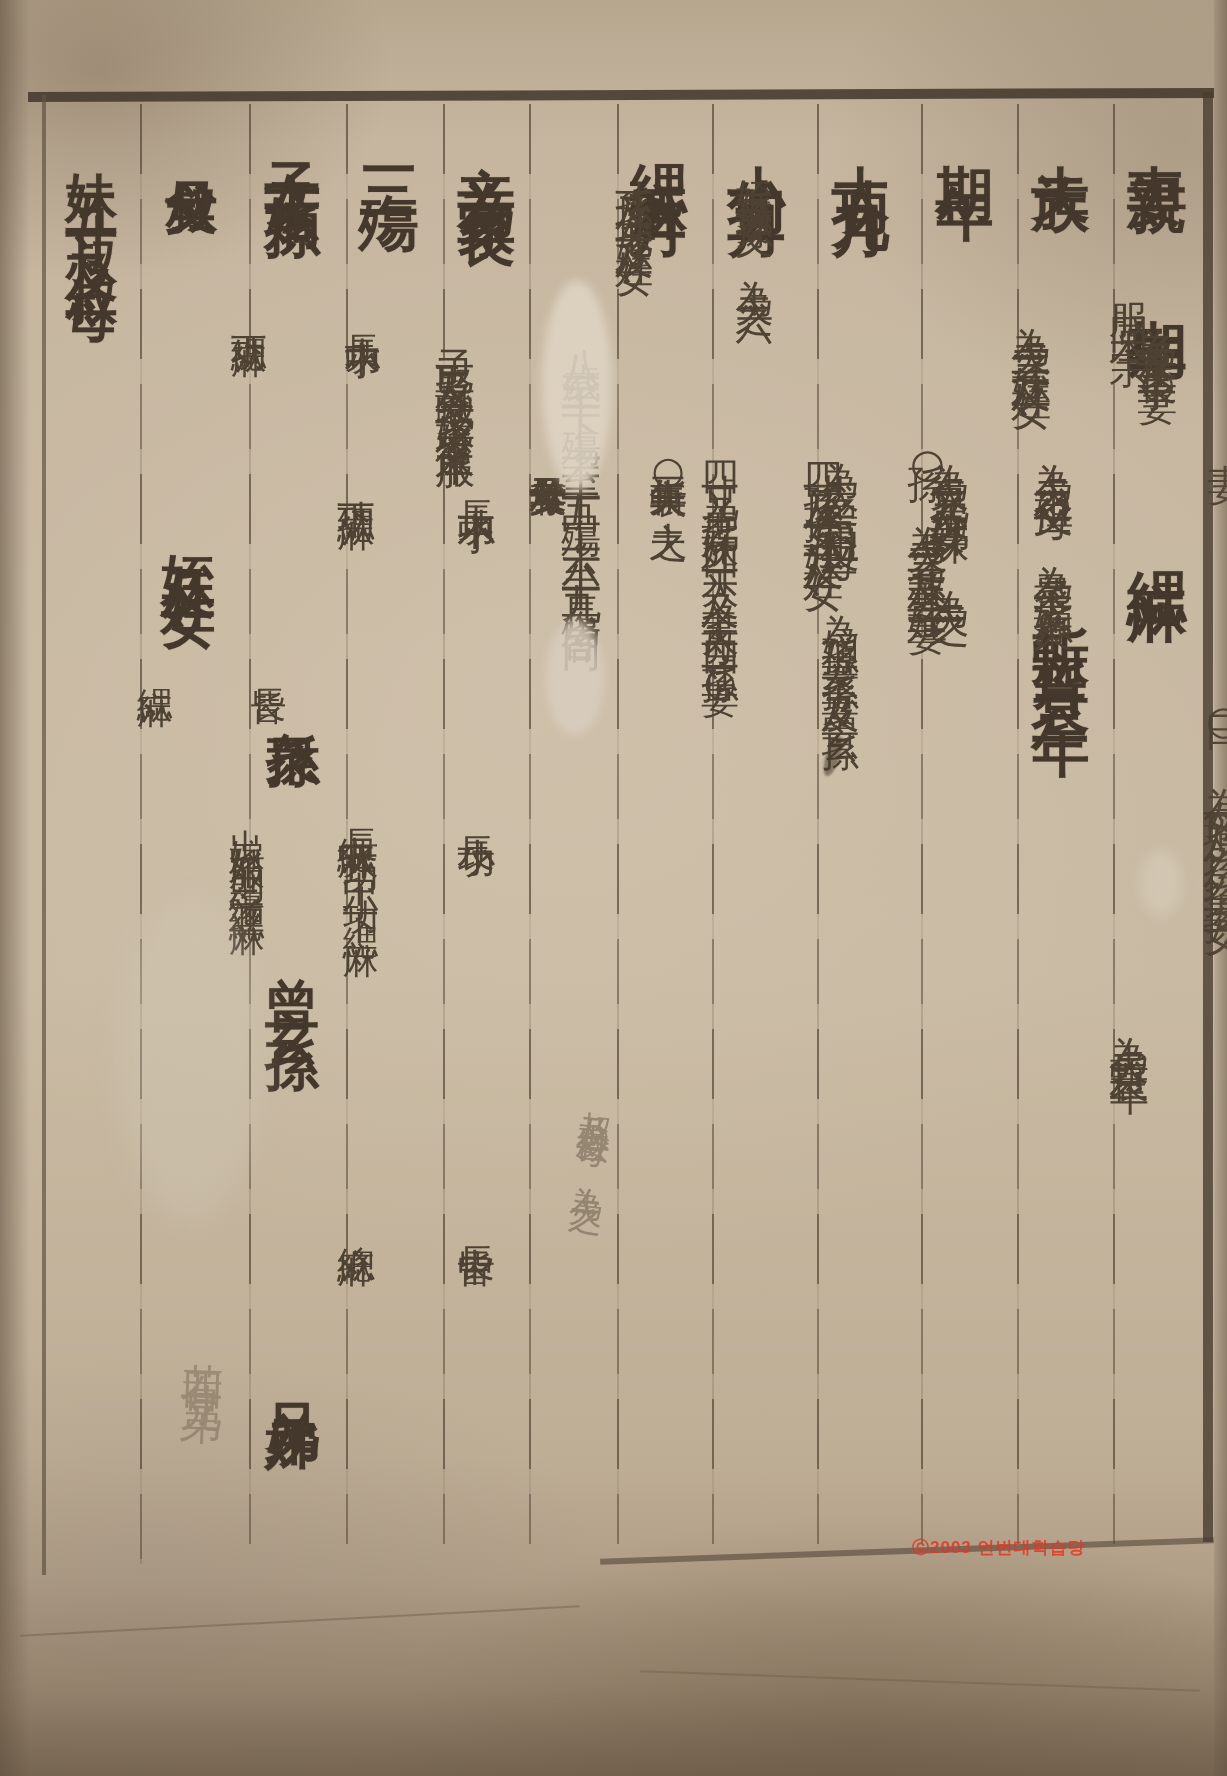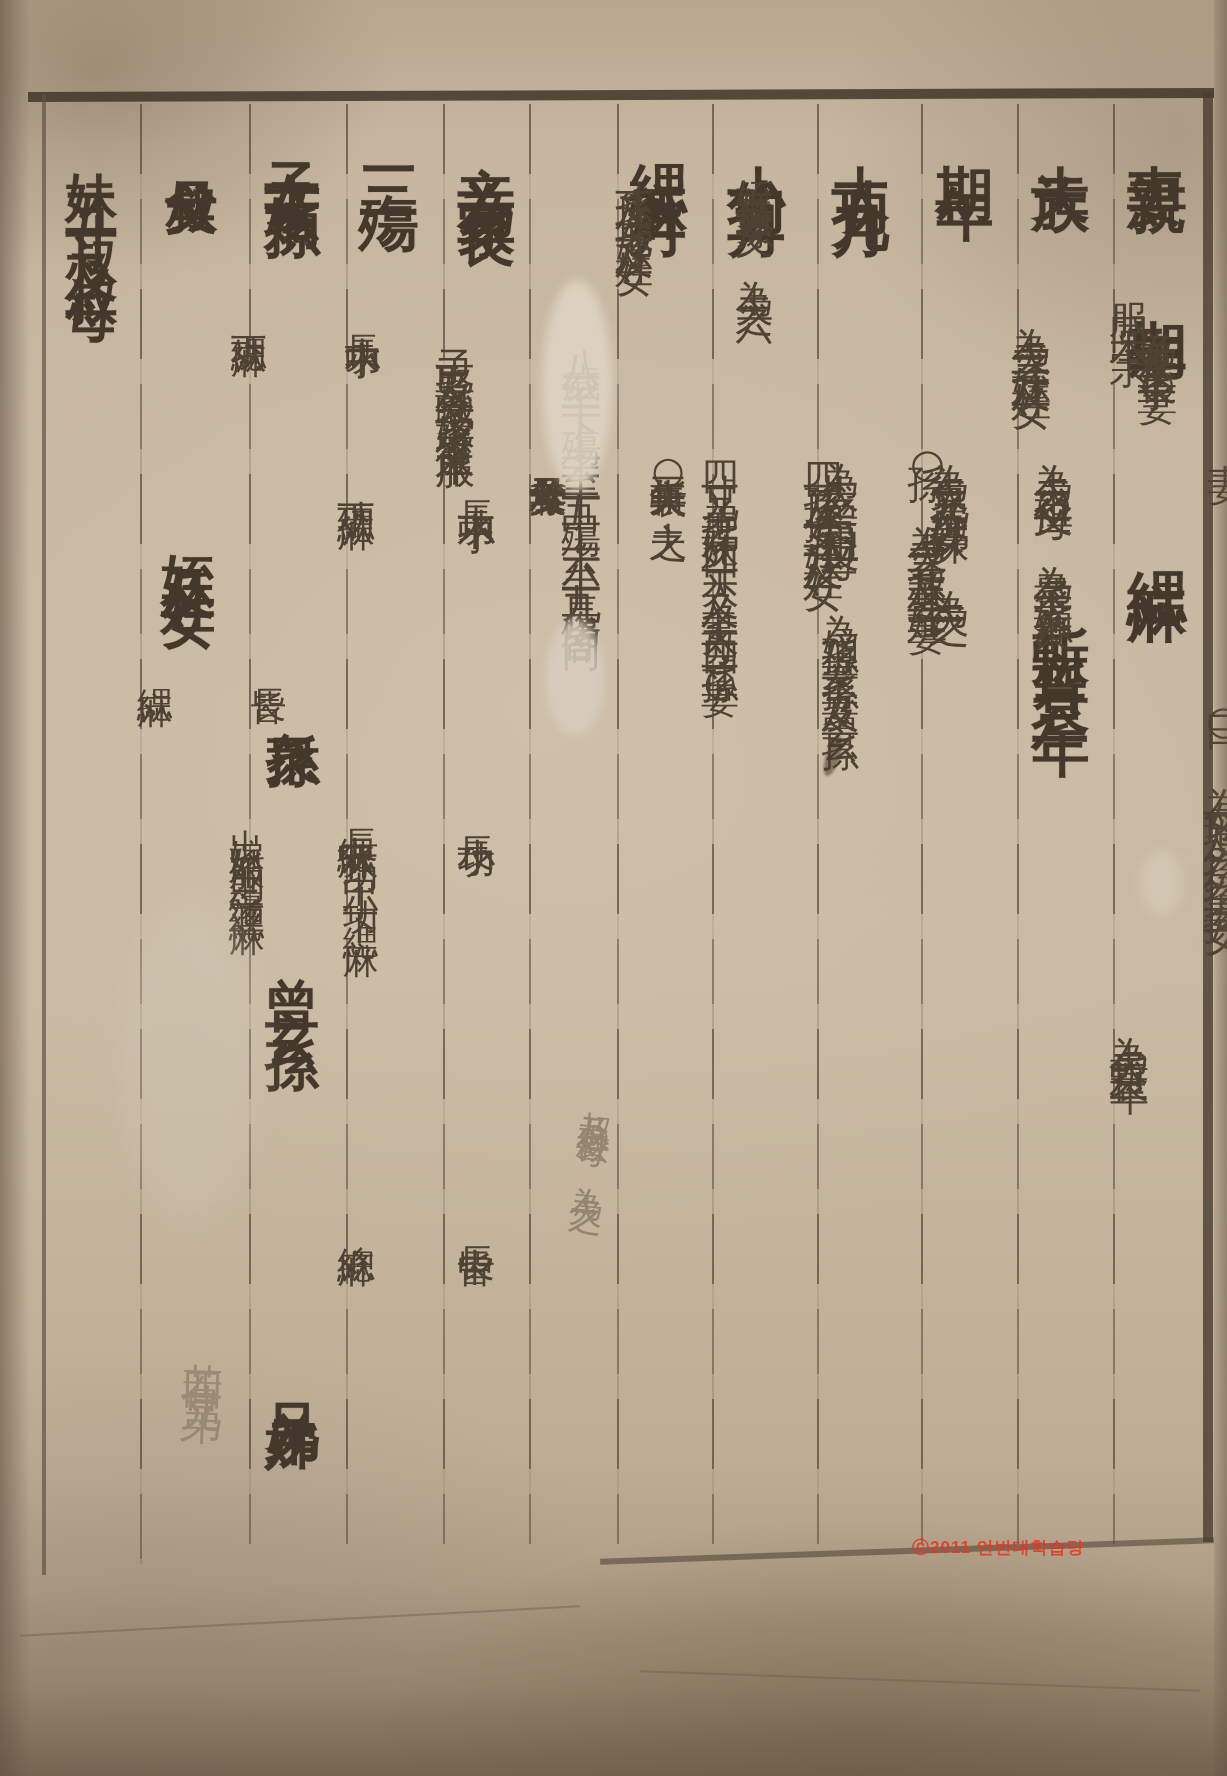--- a/index.html
+++ b/index.html
@@ -158,15 +158,15 @@
   <div class="stain" style="left:120px; top:900px; width:140px; height:320px; background:rgba(210,200,184,.35); filter:blur(14px);"></div>
   <div class="stain" style="left:826px; top:735px; width:14px; height:42px; background:rgba(70,56,40,.55); filter:blur(1px); transform:rotate(18deg);"></div>
   <div class="stain" style="left:1140px; top:850px; width:42px; height:66px; background:rgba(220,210,192,.5); filter:blur(6px);"></div>
 
   <div class="edge" style="left:0; top:0; width:30px; height:1776px; background:linear-gradient(90deg, rgba(90,74,58,.55), rgba(90,74,58,0));"></div>
   <div class="edge" style="left:1214px; top:0; width:13px; height:1776px; background:linear-gradient(270deg, rgba(95,80,62,.5), rgba(95,80,62,.15));"></div>
   <div class="edge" style="left:0; top:1580px; width:1227px; height:196px; background:linear-gradient(180deg, rgba(128,110,88,0), rgba(128,110,88,.35) 55%, rgba(96,80,62,.55) 100%);"></div>
   <div class="edge" style="left:20px; top:1620px; width:560px; height:2px; background:rgba(100,85,66,.4); transform:rotate(-3deg);"></div>
   <div class="edge" style="left:640px; top:1680px; width:560px; height:2px; background:rgba(100,85,66,.35); transform:rotate(2deg);"></div>
 
-  <div class="watermark" style="left:912px; top:1536px; font-size:17px;">ⓒ2011 언번대학습당</div>
+  <div class="watermark" style="left:912px; top:1536px; font-size:17px;">ⓒ2003 언번대학습당</div>
 
 </div>
 
 </body></html>

